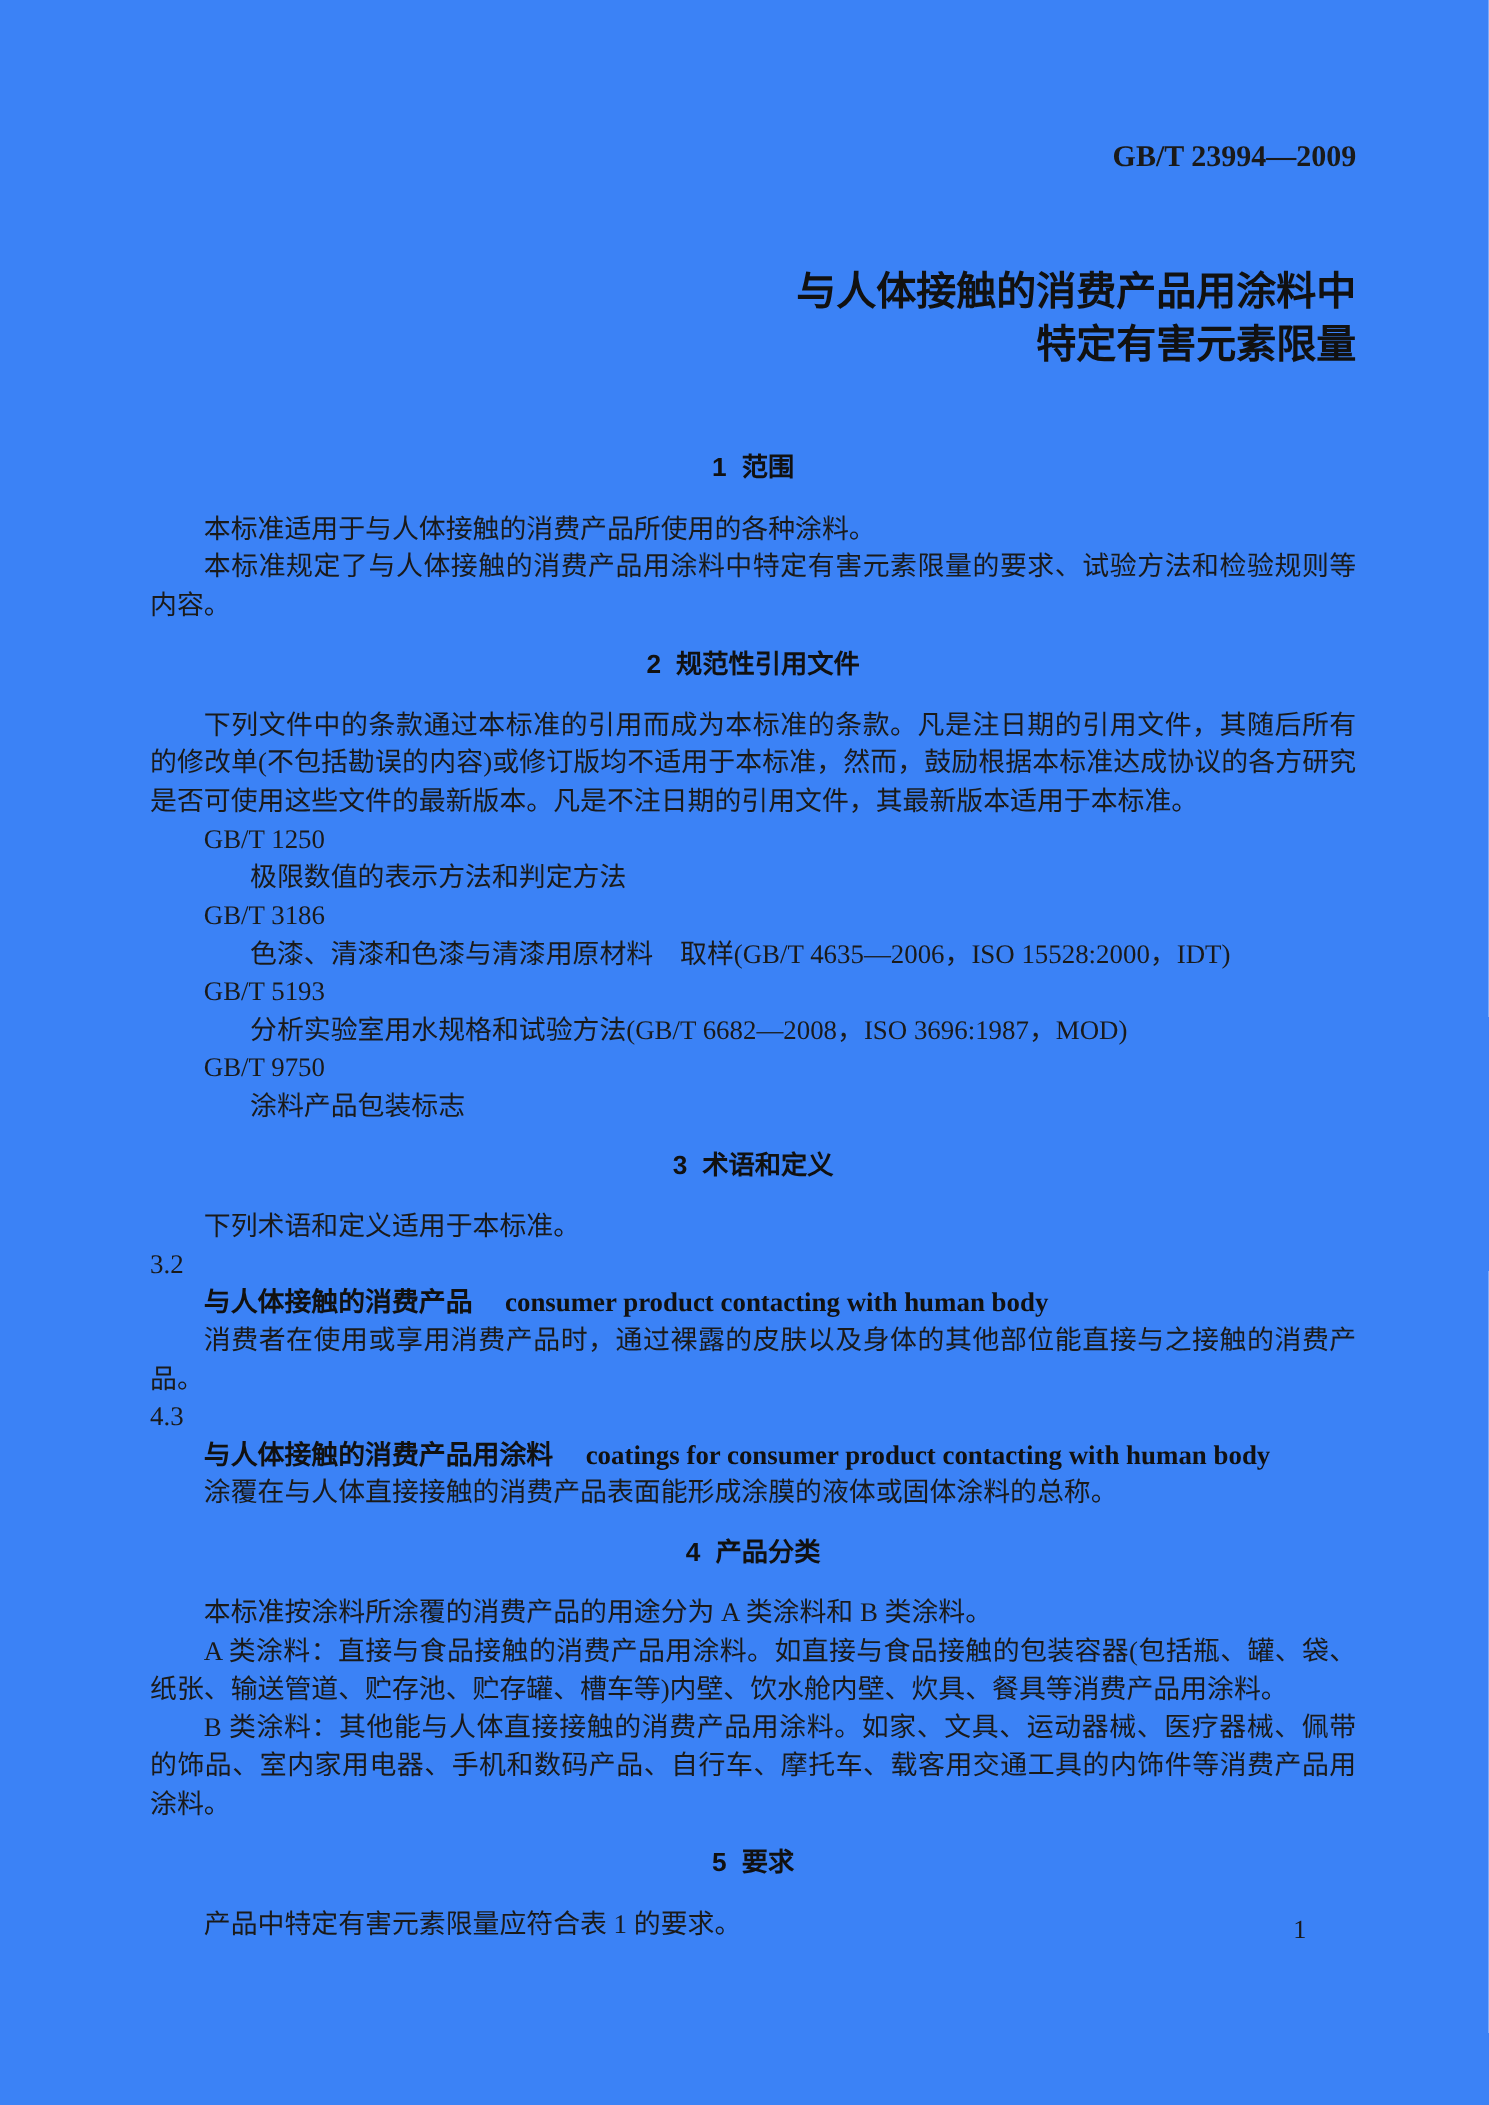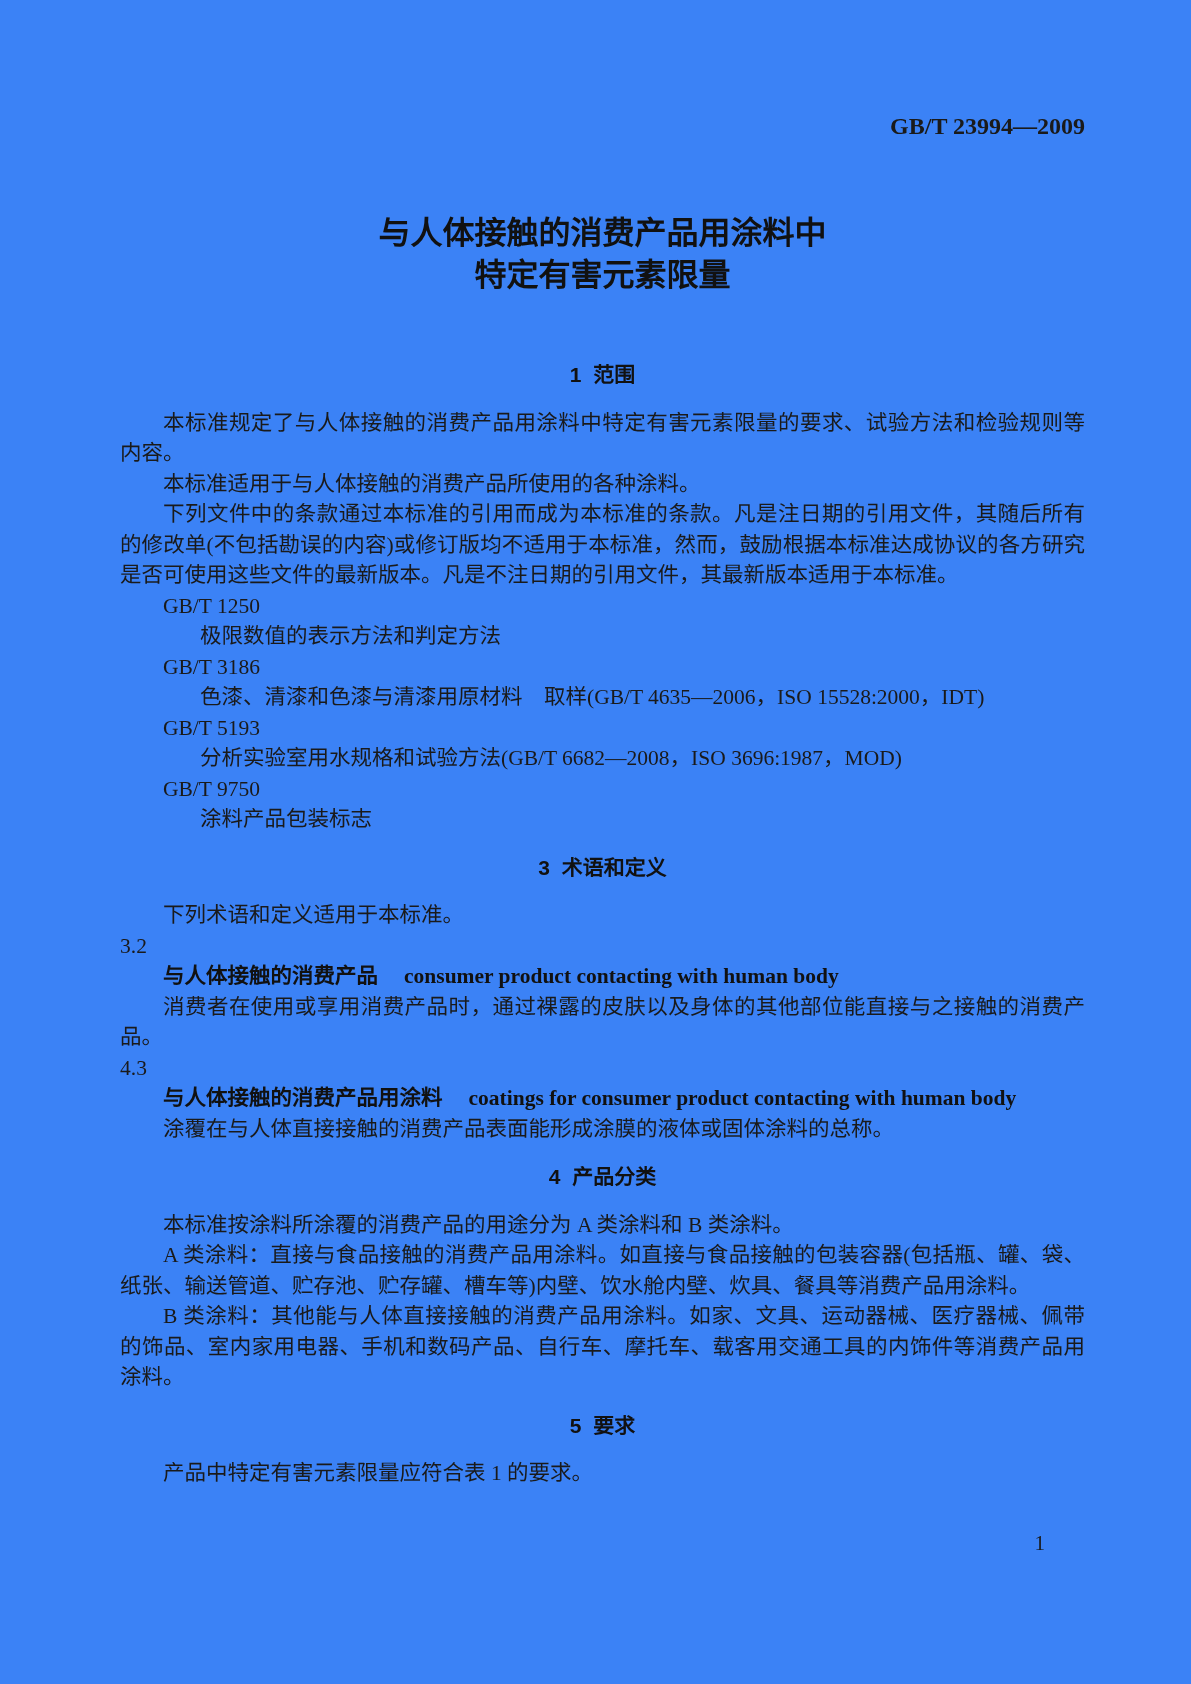--- a/index.html
+++ b/index.html
@@ -19,21 +19,21 @@
     overflow: hidden;
   }
   .doc-header {
     text-align: right;
     font-weight: bold;
     font-size: 24px;
     line-height: 28px;
   }
   .doc-title {
     margin: 72px 0 64px;
-    text-align: center;
+    text-align: right;
     font-family: "Liberation Sans", "DejaVu Sans", sans-serif;
     font-weight: bold;
     font-size: 32px;
     line-height: 42px;
     color: #111111;
   }
   .doc-title .line { display: block; }
   section { margin: 0; }
   .sec-heading {
     font-family: "Liberation Sans", "DejaVu Sans", sans-serif;
@@ -85,25 +85,28 @@
 
   <h1 class="doc-title">
     <span class="line">与人体接触的消费产品用涂料中</span>
     <span class="line">特定有害元素限量</span>
   </h1>
 
   <section>
     <h2 class="sec-heading">
       <span class="num">1</span><span class="name">范围</span>
     </h2>
+    <p class="para">本标准适用于与人体接触的消费产品所使用的各种涂料。</p>
     <p class="para">本标准规定了与人体接触的消费产品用涂料中特定有害元素限量的要求、试验方法和检验规则等内容。</p>
-    <p class="para">本标准适用于与人体接触的消费产品所使用的各种涂料。</p>
   </section>
 
   <section>
+    <h2 class="sec-heading">
+      <span class="num">2</span><span class="name">规范性引用文件</span>
+    </h2>
     <p class="para">下列文件中的条款通过本标准的引用而成为本标准的条款。凡是注日期的引用文件，其随后所有的修改单(不包括勘误的内容)或修订版均不适用于本标准，然而，鼓励根据本标准达成协议的各方研究是否可使用这些文件的最新版本。凡是不注日期的引用文件，其最新版本适用于本标准。</p>
     <ul class="ref-list">
       <li class="ref-item">
         <span class="ref-code">GB/T 1250</span>
         <span class="ref-title">极限数值的表示方法和判定方法</span>
       </li>
       <li class="ref-item">
         <span class="ref-code">GB/T 3186</span>
         <span class="ref-title">色漆、清漆和色漆与清漆用原材料　取样(GB/T 4635—2006，ISO 15528:2000，IDT)</span>
       </li>

